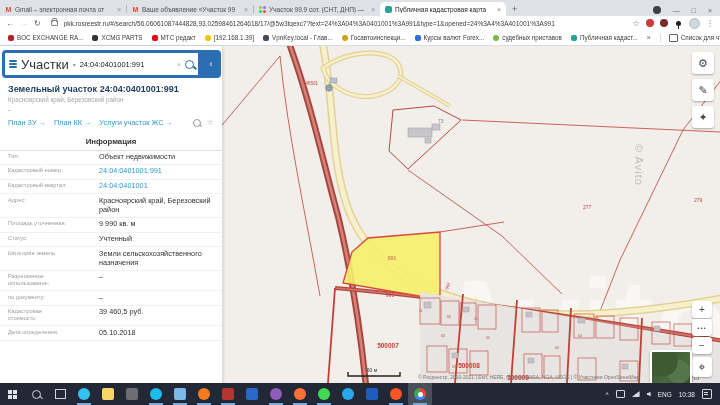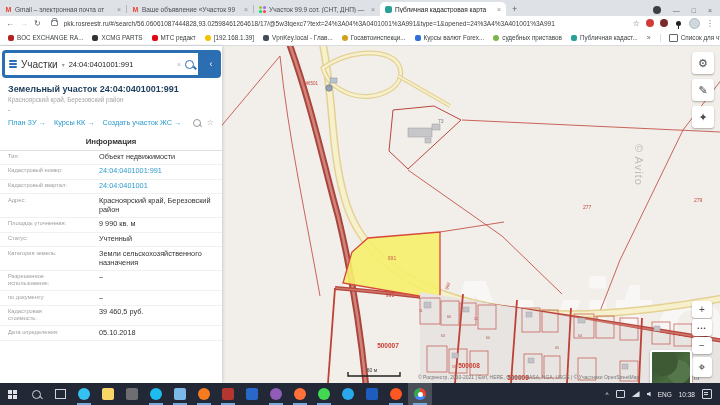--- a/index.html
+++ b/index.html
@@ -44,21 +44,21 @@
 
   
   .content{position:absolute;left:0;top:46px;width:720px;height:337px;background:#f2efec;}
 
   
   .panel{position:absolute;left:0;top:0;width:222px;height:337px;background:#fff;z-index:6;box-shadow:1px 0 3px rgba(0,0,0,.15);}
   .searchwrap{position:absolute;left:2px;top:4px;width:219px;height:28px;}
   .searchbox{position:absolute;left:0;top:0;width:199px;height:28px;border:3px solid #2b6fb2;border-radius:4px 0 0 4px;background:#fff;box-sizing:border-box;display:flex;align-items:center;gap:4px;padding:0 4px;}
   .burger{display:flex;flex-direction:column;gap:1.5px;}
   .burger i{width:8px;height:1.5px;background:#2b6fb2;border-radius:1px;}
-  .cat{font-size:10px;color:#333;}
+  .cat{font-size:13px;color:#333;}
   .caret{font-size:6px;color:#999;}
   .sval{flex:1;font-size:7.5px;color:#222;white-space:nowrap;overflow:hidden;}
   .clr{font-size:7px;color:#b5b5b5;}
   .mag{width:7px;height:7px;border:1.5px solid #2b6fb2;border-radius:50%;position:relative;flex:0 0 auto;}
   .mag:after{content:"";position:absolute;width:4px;height:1.5px;background:#2b6fb2;transform:rotate(45deg);right:-3.5px;bottom:-1px;}
   .collapse{position:absolute;right:0;top:0;width:20px;height:28px;background:#2b6fb2;border-radius:0 4px 4px 0;color:#fff;display:flex;align-items:center;justify-content:center;font-size:9px;}
   .phead{position:absolute;left:0;top:36px;width:222px;padding:2px 8px;box-sizing:border-box;}
   .ptitle{font-size:9px;font-weight:bold;color:#1c3d5c;line-height:1.15;}
   .psub{font-size:6.3px;color:#a6a6a6;margin-top:2px;}
   .pdash{font-size:7px;color:#888;margin-top:3px;}
@@ -389,22 +389,22 @@
             <span>‹</span>
           </div>
       </div>
 
       <div class="phead">
         <div class="ptitle">Земельный участок 24:04:0401001:991</div>
         <div class="psub">Красноярский край, Березовский район</div>
         <div class="pdash">-</div>
         <div class="plinks">
           <span class="plink">План ЗУ →</span>
-          <span class="plink">Курсы КК →</span>
-          <span class="plink">Создать участок ЖС →</span>
+          <span class="plink">План КК →</span>
+          <span class="plink">Услуги участок ЖС →</span>
           <span class="plicons">
             <span class="magsm"></span>
             <span class="starsm">☆</span>
           </span>
         </div>
       </div>
 
       <div class="ptabs">
         <div class="ptab act">Информация</div>
       </div>

